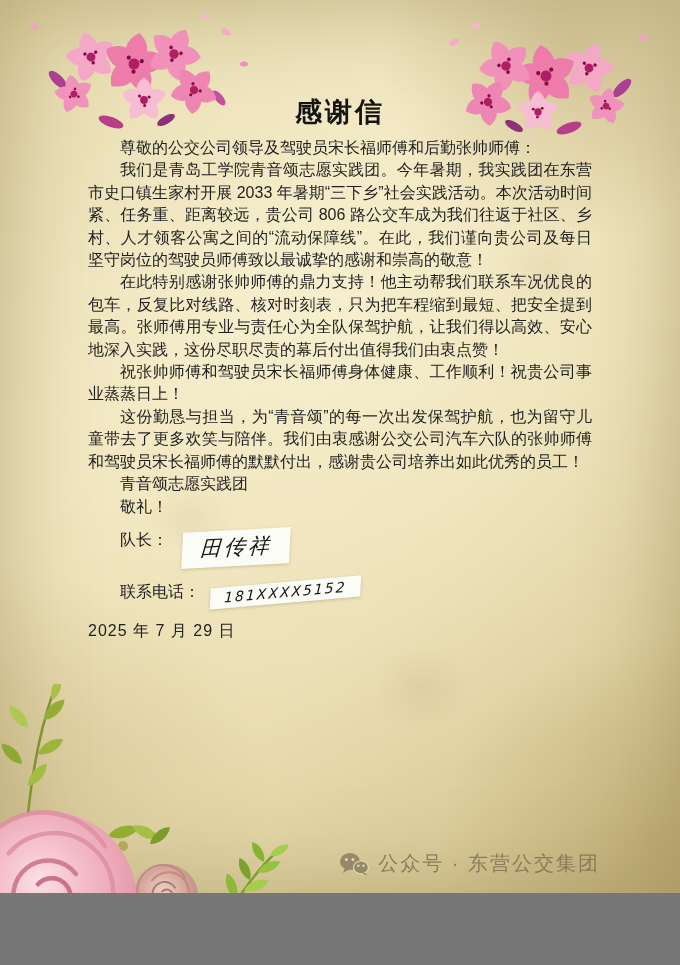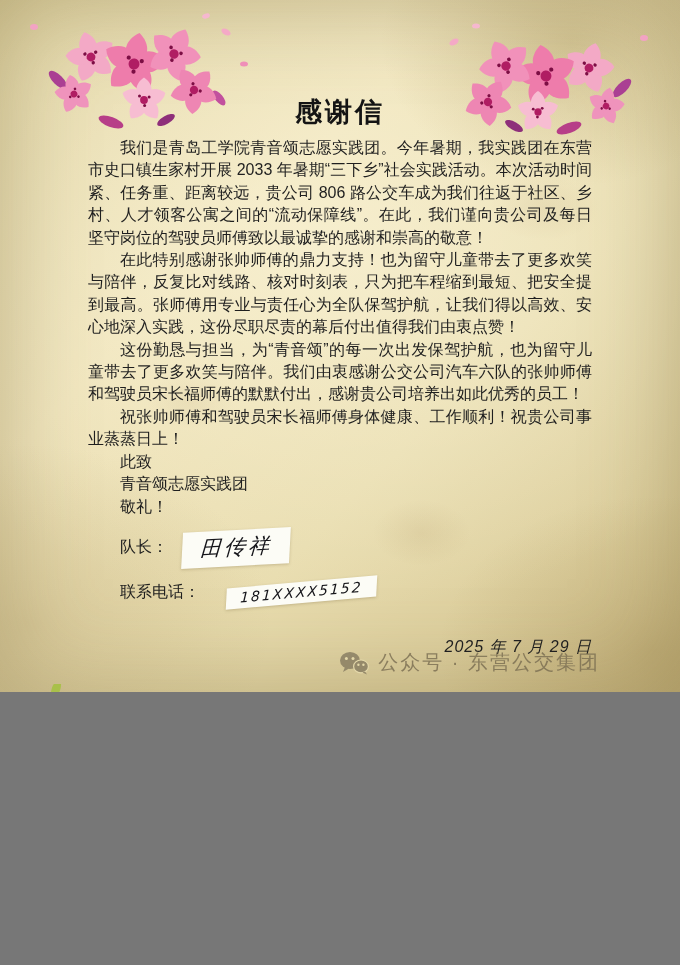--- a/index.html
+++ b/index.html
@@ -1,48 +1,48 @@
 <!DOCTYPE html>
 <html><head>
 <meta charset="utf-8">
 <style>
   html,body{margin:0;padding:0;}
   body{font-family:"Liberation Sans","DejaVu Sans",sans-serif;background:#777;}
   .page{
-    position:relative;width:680px;height:692px;margin:0 auto;overflow:hidden;
+    position:relative;width:680px;height:893px;margin:0 auto;overflow:hidden;
     background:
       radial-gradient(40% 30% at 84% 6%, rgba(150,128,66,0.30), rgba(0,0,0,0) 70%),
       radial-gradient(45% 32% at 96% 94%, rgba(146,120,62,0.26), rgba(0,0,0,0) 70%),
       radial-gradient(50% 36% at 4% 90%, rgba(150,126,70,0.22), rgba(0,0,0,0) 72%),
       radial-gradient(120% 85% at 48% 36%, rgba(255,250,226,0.55), rgba(0,0,0,0) 62%),
       radial-gradient(10% 6% at 80% 30%, rgba(133,98,42,0.12), rgba(0,0,0,0) 80%),
       radial-gradient(8% 5% at 28% 58%, rgba(133,98,42,0.10), rgba(0,0,0,0) 80%),
       radial-gradient(9% 6% at 62% 77%, rgba(133,98,42,0.10), rgba(0,0,0,0) 80%),
       linear-gradient(135deg,#e0d4a4 0%,#eee2b8 34%,#e8dcae 62%,#d2c28e 100%);
     box-shadow:inset 0 0 95px rgba(116,96,46,0.38);
   }
   .deco{position:absolute;pointer-events:none;}
   .deco.tl{left:16px;top:2px;}
   .deco.tr{left:424px;top:4px;}
   .deco.bl{left:-8px;top:684px;}
 
   .letter{position:absolute;left:88px;right:88px;top:95px;color:#1f1f1f;}
   .title{margin:0 0 8px;text-align:center;font-size:27px;line-height:34px;font-weight:700;letter-spacing:3px;color:#141414;}
   .ln{margin:0;font-size:16px;line-height:22.4px;text-align:justify;text-indent:2em;word-break:break-all;}
   .ln.noj{text-align:left;}
-  .row{display:flex;align-items:center;padding-left:2em;font-size:16px;}
+  .row{display:flex;align-items:flex-start;padding-left:2em;font-size:16px;}
   .row.leader{margin-top:12px;}
-  .row.phone{margin-top:16px;gap:16px;}
+  .row.phone{margin-top:16px;}
   .patch{
     display:inline-block;background:#fcfcf6;box-shadow:0 1px 3px rgba(90,70,30,0.25);
     color:#15151a;font-family:"DejaVu Sans",sans-serif;font-style:italic;
   }
   .patch.sig{margin-left:14px;padding:3px 18px 5px;font-size:21px;letter-spacing:3px;transform:rotate(-3deg) skewX(-6deg);}
   .patch.tel{margin-left:10px;padding:2px 14px 3px;font-size:14px;letter-spacing:2px;transform:rotate(-5deg) skewX(-8deg);}
-  .date-row{margin-top:34px;text-align:right;font-size:16px;letter-spacing:1px;font-style:italic;}
+  .date-row{margin-top:18px;text-align:left;font-size:16px;letter-spacing:1px;}
 
   .footer{
     position:absolute;right:80px;bottom:16px;display:flex;align-items:center;gap:9px;
     color:rgba(122,110,82,0.82);font-size:20px;letter-spacing:2px;
   }
   .footer .wx{flex:0 0 auto;opacity:0.85;}
 </style>
 </head>
 <body>
 
@@ -157,25 +157,25 @@
       <path d="M -40,16 A 42 42 0 1 1 32,-30" stroke="#dd8fa1" stroke-width="3" fill="none" stroke-linecap="round" opacity="0.85"></path>
       <path d="M 28,20 A 33 33 0 1 0 -24,-26" stroke="#dd8fa1" stroke-width="3" fill="none" stroke-linecap="round" opacity="0.85"></path>
       <path d="M -17,11 A 20 20 0 1 1 15,-14" stroke="#d07e92" stroke-width="3" fill="none" stroke-linecap="round"></path>
       <path d="M 9,7 A 10 10 0 1 0 -7,-8" stroke="#c97288" stroke-width="3" fill="none" stroke-linecap="round"></path>
       <circle r="3" fill="#c97288"></circle>
     </g>
   </svg>
 
   <div class="letter">
     <h1 class="title">感谢信</h1>
+    <p class="ln noj">尊敬的公交公司领导及驾驶员宋长福师傅和后勤张帅师傅：</p>
     <p class="ln">我们是青岛工学院青音颂志愿实践团。今年暑期，我实践团在东营市史口镇生家村开展 2033 年暑期“三下乡”社会实践活动。本次活动时间紧、任务重、距离较远，贵公司 806 路公交车成为我们往返于社区、乡村、人才领客公寓之间的“流动保障线”。在此，我们谨向贵公司及每日坚守岗位的驾驶员师傅致以最诚挚的感谢和崇高的敬意！</p>
-    <p class="ln">在此特别感谢张帅师傅的鼎力支持！也为留守儿童带去了更多欢笑与陪伴，反复比对线路、核对时刻表，只为把车程缩到最短、把安全提到最高。张师傅用专业与责任心为全队保驾护航，让我们得以高效、安心地深入实践，这份尽职尽责的幕后付出值得我们由衷点赞！</p>
+    <p class="ln">在此特别感谢张帅师傅的鼎力支持！他主动帮我们联系车况优良的包车，反复比对线路、核对时刻表，只为把车程缩到最短、把安全提到最高。张师傅用专业与责任心为全队保驾护航，让我们得以高效、安心地深入实践，这份尽职尽责的幕后付出值得我们由衷点赞！</p>
+    <p class="ln">祝张帅师傅和驾驶员宋长福师傅身体健康、工作顺利！祝贵公司事业蒸蒸日上！</p>
     <p class="ln">这份勤恳与担当，为“青音颂”的每一次出发保驾护航，也为留守儿童带去了更多欢笑与陪伴。我们由衷感谢公交公司汽车六队的张帅师傅和驾驶员宋长福师傅的默默付出，感谢贵公司培养出如此优秀的员工！</p>
-    <p class="ln">祝张帅师傅和驾驶员宋长福师傅身体健康、工作顺利！祝贵公司事业蒸蒸日上！</p>
-    <p class="ln noj">此致</p>
     <p class="ln noj">青音颂志愿实践团</p>
     <p class="ln noj">敬礼！</p>
     <div class="row leader">
       <span>队长：</span>
       <span class="patch sig">田传祥</span>
     </div>
     <div class="row phone">
       <span>联系电话：</span>
       <span class="patch tel">181XXXX5152</span>
     </div>

